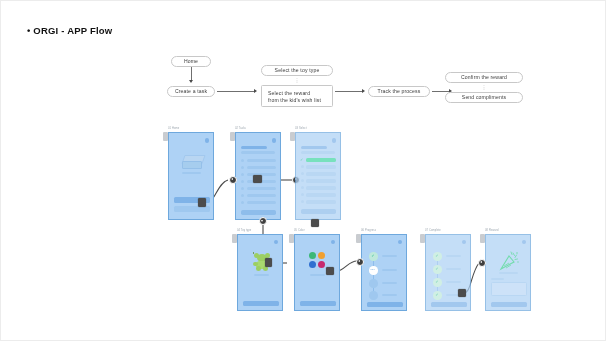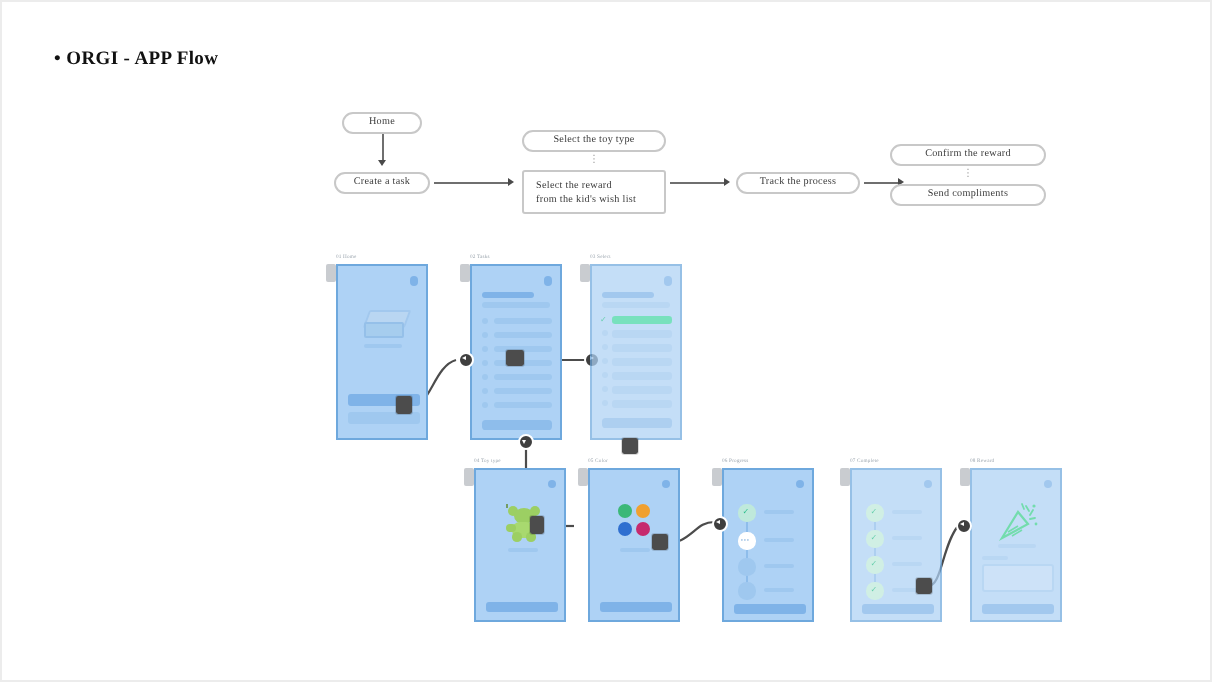--- a/index.html
+++ b/index.html
@@ -7,21 +7,20 @@
     width:606px;height:341px;overflow:hidden;position:relative;
     font-family:"Liberation Sans", sans-serif;
     -webkit-font-smoothing:antialiased;
   }
   #canvas{
     position:absolute;left:0;top:0;width:606px;height:341px;
     background:#ffffff;
     border:1px solid #ececec;
     box-sizing:border-box;
     overflow:hidden;
-    font-family:Liberation Serif, serif;
   }
 
   
   #title{
     position:absolute;left:26px;top:24px;
     font-size:9.5px;font-weight:bold;color:#111111;
     letter-spacing:0.2px;white-space:nowrap;
   }
 
   

